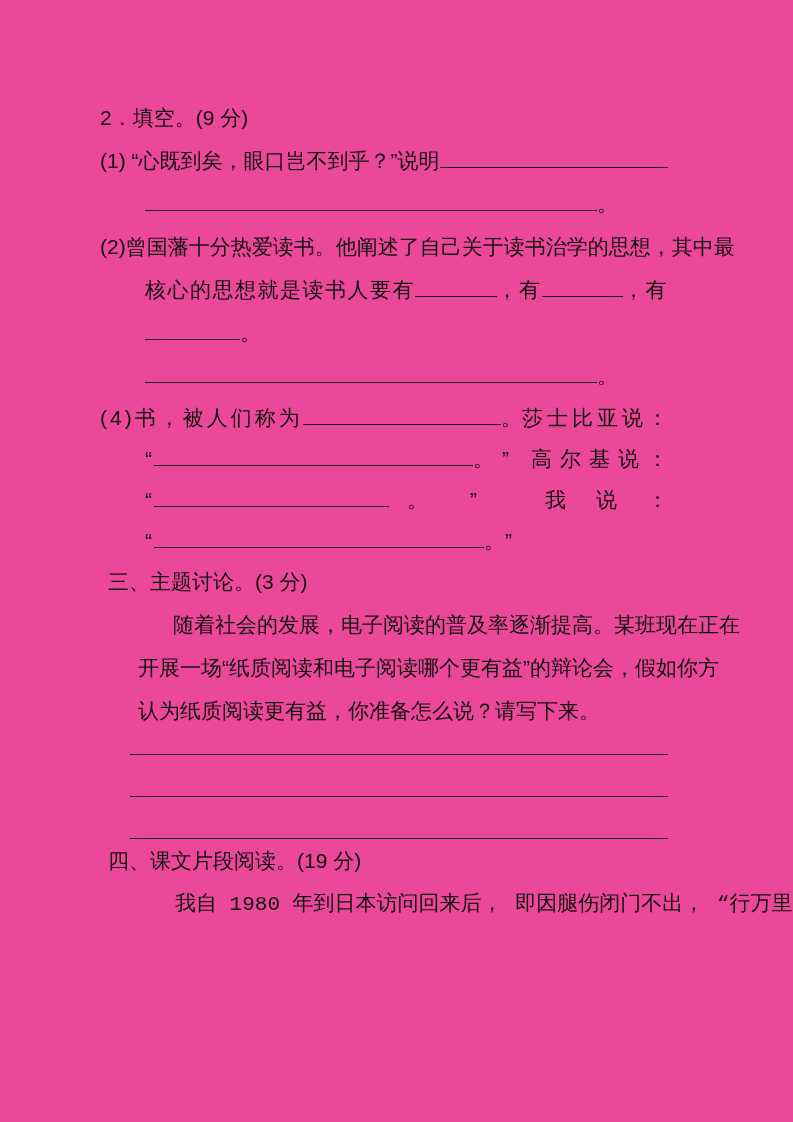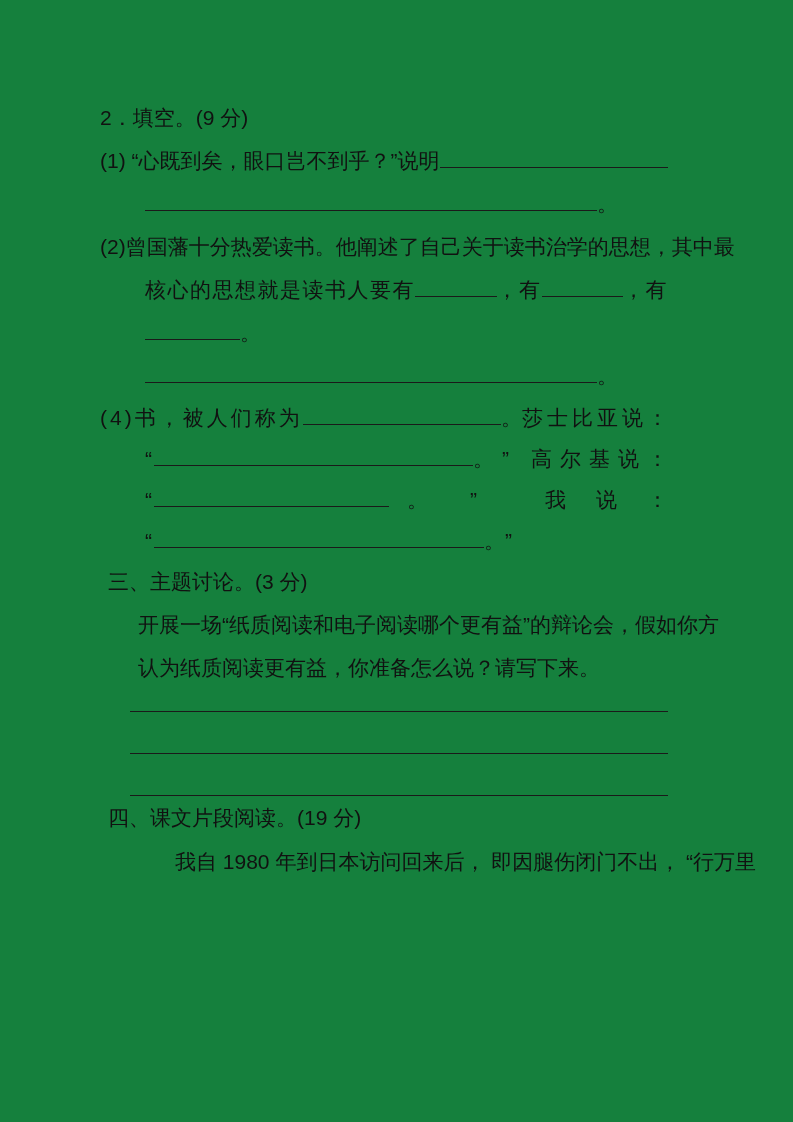--- a/index.html
+++ b/index.html
@@ -1,20 +1,20 @@
 <!DOCTYPE html>
 <html><head>
 <meta charset="utf-8">
 <style>
   html, body { margin: 0; padding: 0; background: #ffffff; }
   .page {
     position: relative;
     width: 793px;
     height: 1122px;
-    background: #15803d;
+    background: #ec4899;
     font-family: "Liberation Sans", sans-serif;
     font-size: 21px;
     color: #111111;
     overflow: hidden;
   }
   .content {
     position: absolute;
     left: 100px;
     top: 96px;
     width: 568px;
@@ -25,21 +25,21 @@
     height: 43px;
     line-height: 43px;
     white-space: nowrap;
   }
   .row-s { height: 41px; line-height: 41px; }
   .row-p { margin-left: 38px; }
   .row-banner { height: 44px; line-height: 44px; justify-content: center; }
   .row-q4h { height: 43px; line-height: 43px; }
   .row-passage {
     height: 46px; line-height: 46px;
-    font-family: Liberation Sans, sans-serif;
+    font-family: Liberation Mono, monospace;
     margin-left: 33px;
   }
   .indent1 { display: inline-block; width: 35px; flex: none; }
   .indent2 { display: inline-block; width: 45px; flex: none; }
   .indent3 { display: inline-block; width: 42px; flex: none; }
   .bl {
     border-bottom: 1.7px solid #1a1a1a;
     height: 2px;
     flex: none;
   }
@@ -134,20 +134,24 @@
       <span class="indent2"></span>
       <span class="oq">“</span>
       <span class="bl w330"></span>
       <span>。”</span>
     </div>
 
     <div class="row" style="height:42px;line-height:42px;">
       <span class="sec-header">三、主题讨论。(3 分)</span>
     </div>
     <div class="row row-p">
+      <span class="indent1"></span>
+      <span>随着社会的发展，电子阅读的普及率逐渐提高。某班现在正在</span>
+    </div>
+    <div class="row row-p">
       <span>开展一场“纸质阅读和电子阅读哪个更有益”的辩论会，假如你方</span>
     </div>
     <div class="row row-p">
       <span>认为纸质阅读更有益，你准备怎么说？请写下来。</span>
     </div>
 
     <div class="ansline first"></div>
     <div class="ansline"></div>
     <div class="ansline"></div>
 

